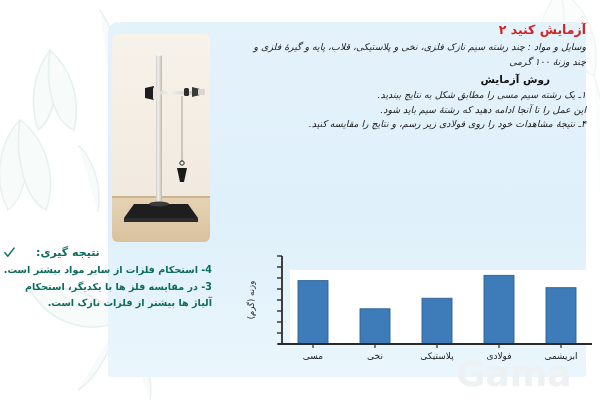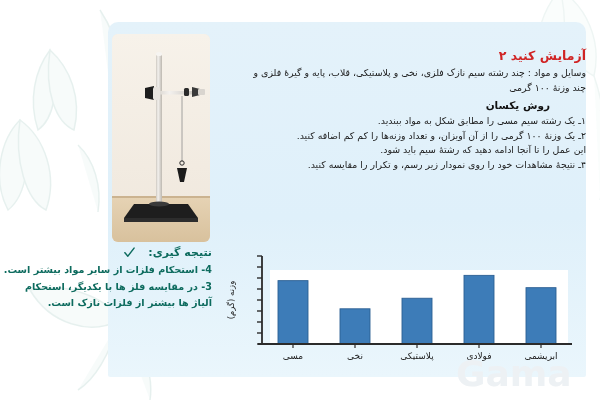--- a/index.html
+++ b/index.html
@@ -67,40 +67,41 @@
     border-radius: 6px;
     overflow: hidden;
     background: #f2ece4;
   }
   #photo-svg { display: block; width: 98px; height: 208px; }
 
   
   #text-block {
     position: absolute;
     right: 14px;
-    top: 48px;
+    top: 22px;
     width: 380px;
     direction: rtl;
     text-align: right;
   }
 
   #exp-title {
     color: #d02424;
     font-weight: bold;
     font-size: 12.5px;
     line-height: 15px;
     margin-bottom: 3px;
     letter-spacing: 0.2px;
   }
 
   .body-line {
     color: #1b1b1b;
     font-size: 9.4px;
     line-height: 14.5px;
     white-space: nowrap;
+    font-style: italic;
   }
 
   .sec-head {
     color: #111;
     font-weight: bold;
     font-size: 10.5px;
     line-height: 17px;
     margin-top: 2px;
     padding-right: 36px;
   }
@@ -118,22 +119,22 @@
     top: 246px;
     width: 208px;
     direction: rtl;
     text-align: right;
   }
 
   #conc-head-row {
     display: flex;
     flex-direction: row-reverse;
     align-items: center;
-    justify-content: flex-end;
-    gap: 13px;
+    justify-content: flex-start;
+    gap: 21px;
     margin-bottom: 3px;
   }
 
   #check-icon { width: 11px; height: 11px; flex: 0 0 auto; }
 
   #conc-title {
     color: #0d6b5e;
     font-weight: bold;
     font-size: 11px;
     line-height: 13px;
@@ -143,21 +144,21 @@
     color: #0d6b5e;
     font-weight: bold;
     font-size: 9.6px;
     line-height: 16.5px;
     white-space: nowrap;
   }
 
   
   #chart-area {
     position: absolute;
-    left: 220px;
+    left: 240px;
     top: 248px;
     width: 360px;
     height: 122px;
   }
   #chart-svg { display: block; width: 360px; height: 122px; }
 
   
   #watermark {
     position: absolute;
     left: 452px;
@@ -241,25 +242,24 @@
       <path d="M22 170 L76 170 L86 184 L12 184 Z" fill="#1e1e1e"></path>
       <path d="M12 184 L86 184 L86 188 L12 188 Z" fill="#2d2d2d"></path>
       <ellipse cx="47" cy="170" rx="10" ry="2.4" fill="#3a3a3a"></ellipse>
     </svg>
   </div>
 
   <div id="text-block">
     <div id="exp-title">آزمایش کنید ۲</div>
     <div class="materials body-line">وسایل و مواد : چند رشته سیم نازک فلزی، نخی و پلاستیکی، قلاب، پایه و گیرهٔ فلزی و</div>
     <div class="materials body-line">چند وزنهٔ ۱۰۰ گرمی</div>
-    <div class="sec-head">روش یکسان</div>
-    <div class="body-line">۱ـ یک رشته سیم مسی را مطابق شکل به مواد ببندید.</div>
-    <div class="body-line">۲ـ یک وزنهٔ ۱۰۰ گرمی را از آن آویزان، و تعداد وزنه‌ها را کم کم اضافه کنید.</div>
+    <div class="sec-head">روش آزمایش</div>
+    <div class="body-line">۱ـ یک رشته سیم مسی را مطابق شکل به نتایج ببندید.</div>
     <div class="body-line">این عمل را تا آنجا ادامه دهید که رشتهٔ سیم باید شود.</div>
-    <div class="body-line">۴ـ نتیجهٔ مشاهدات خود را روی نمودار زیر رسم، و تکرار را مقایسه کنید.</div>
+    <div class="body-line">۴ـ نتیجهٔ مشاهدات خود را روی فولادی زیر رسم، و نتایج را مقایسه کنید.</div>
   </div>
 
   <div id="conclusion">
     <div id="conc-head-row">
       <svg id="check-icon" viewBox="0 0 12 12">
         <path d="M1 6.2 L4.2 10 L11 1.2" stroke="#0d6b5e" stroke-width="1.6" fill="none" stroke-linecap="round" stroke-linejoin="round"></path>
       </svg>
       <span id="conc-title">نتیجه گیری:</span>
     </div>
     <div class="conc-line">4- استحکام فلزات از سایر مواد بیشتر است.</div>

